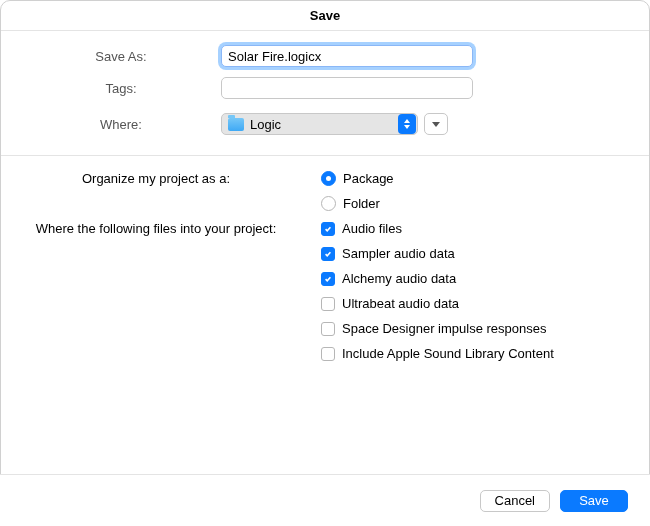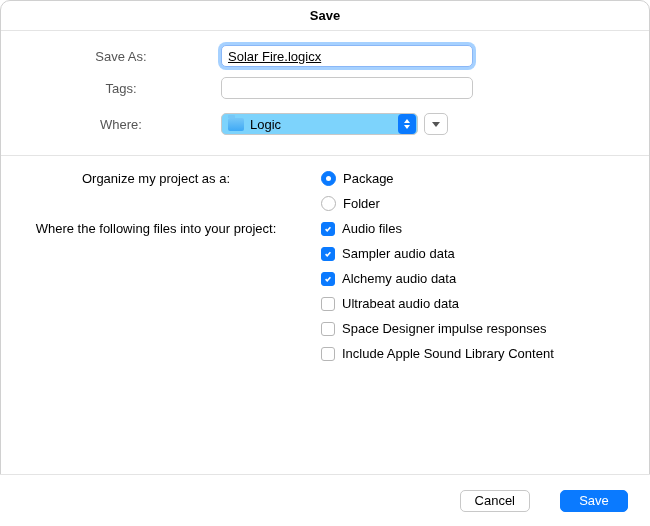--- a/index.html
+++ b/index.html
@@ -50,34 +50,33 @@
     }
     .textfield {
       height: 22px;
       border: 1px solid #c8c8c8;
       border-radius: 5px;
       padding: 0 6px;
       font-size: 13px;
       font-family: inherit;
       width: 252px;
       background: #fff;
-      text-decoration: underline;
     }
     .textfield.focused {
       border: 1px solid #8ab7f7;
       box-shadow: 0 0 0 3px rgba(0,122,255,0.35);
       outline: none;
     }
     .where-select {
       display: inline-flex;
       align-items: center;
       height: 22px;
       border: 1px solid #c8c8c8;
       border-radius: 5px;
-      background: #7dd3fc;
+      background: #e5e5e5;
       padding-left: 6px;
       width: 197px;
       position: relative;
       cursor: default;
     }
     .folder-icon {
       width: 16px;
       height: 13px;
       background: linear-gradient(#76c7f7,#3fa9f5);
       border-radius: 2px;
@@ -203,21 +202,20 @@
     .btn {
       height: 22px;
       min-width: 68px;
       padding: 0 14px;
       border-radius: 5px;
       font-size: 13px;
       font-family: inherit;
       border: 1px solid #c8c8c8;
       background: #fff;
       cursor: default;
-      margin-left: 20px;
     }
     .btn.primary {
       background: #0a7aff;
       border-color: #0a7aff;
       color: #fff;
     }
   </style>
 </head>
 <body>
 

